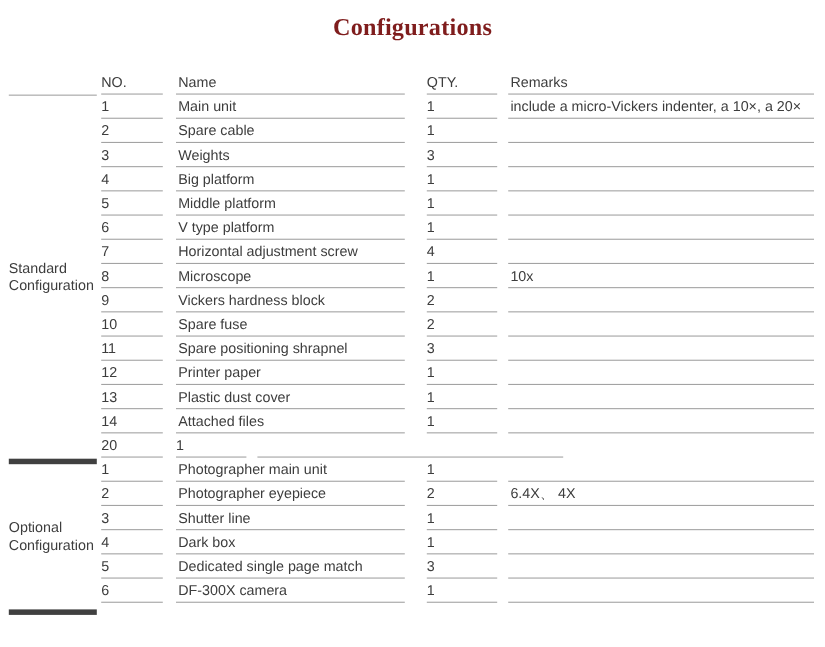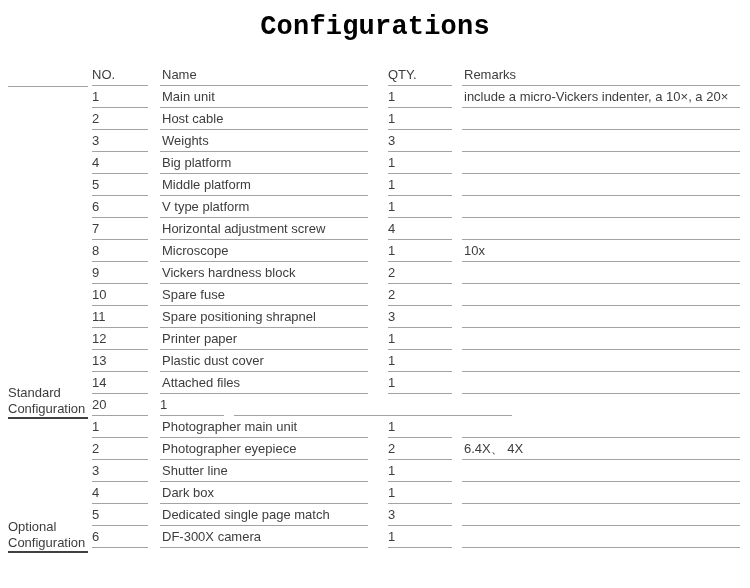--- a/index.html
+++ b/index.html
@@ -14,46 +14,46 @@
   .page {
     position: relative;
     width: 750px;
     height: 588px;
     background: #ffffff;
   }
   .title {
     margin-top: 12px;
     height: 32px;
     text-align: center;
-    font-family: Liberation Mono, monospace;
+    font-family: Liberation Serif, serif;
     font-weight: bold;
-    font-size: 27px;
-    color: #000000;
+    font-size: 22px;
+    color: #7f1d1d;
     letter-spacing: 0.2px;
   }
   .table {
     display: flex;
     margin-top: 20px;
     padding-left: 8px;
     width: 740px;
   }
   
   .section-col {
     width: 80px;
     margin-right: 4px;
     flex: none;
   }
   .sec-header {
     height: 22px;
     border-bottom: 1px solid #a3a3a3;
   }
   .sec-block {
     display: flex;
-    align-items: flex-end;
-    border-bottom: 2px solid #404040;
+    align-items: center;
+    border-bottom: 5px solid #404040;
   }
   .sec-standard { height: 330px; }
   .sec-optional { height: 132px; }
   .sec-label {
     font-size: 13px;
     line-height: 16px;
     color: #3d3d3d;
     white-space: normal;
   }
   
@@ -107,21 +107,21 @@
       <div id="rows-mount">
   <div class="row">
     <div class="cell c-no">1</div>
     <div class="cell c-name">Main unit</div>
     <div class="cell c-qty">1</div>
     <div class="cell c-rem">include a micro-Vickers indenter, a 10×, a 20×</div>
   </div>
 
   <div class="row">
     <div class="cell c-no">2</div>
-    <div class="cell c-name">Host cable</div>
+    <div class="cell c-name">Spare cable</div>
     <div class="cell c-qty">1</div>
     <div class="cell c-rem"></div>
   </div>
 
   <div class="row">
     <div class="cell c-no">3</div>
     <div class="cell c-name">Weights</div>
     <div class="cell c-qty">3</div>
     <div class="cell c-rem"></div>
   </div>

